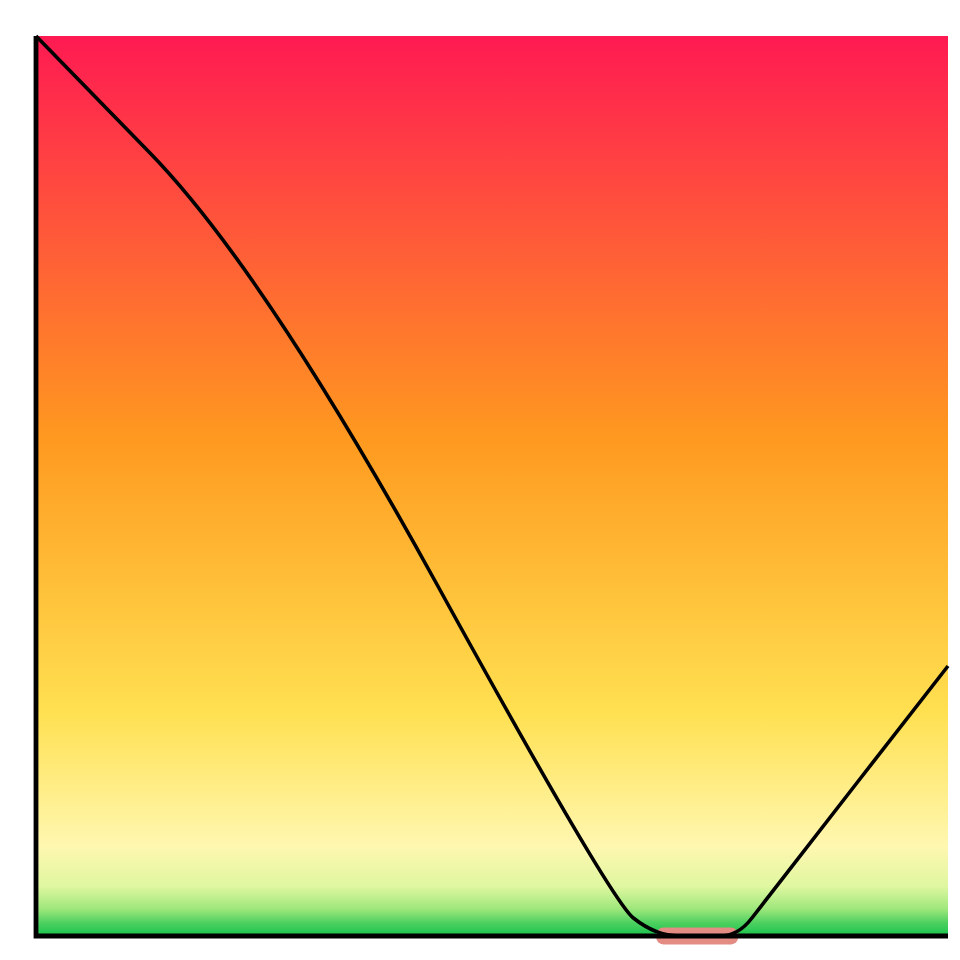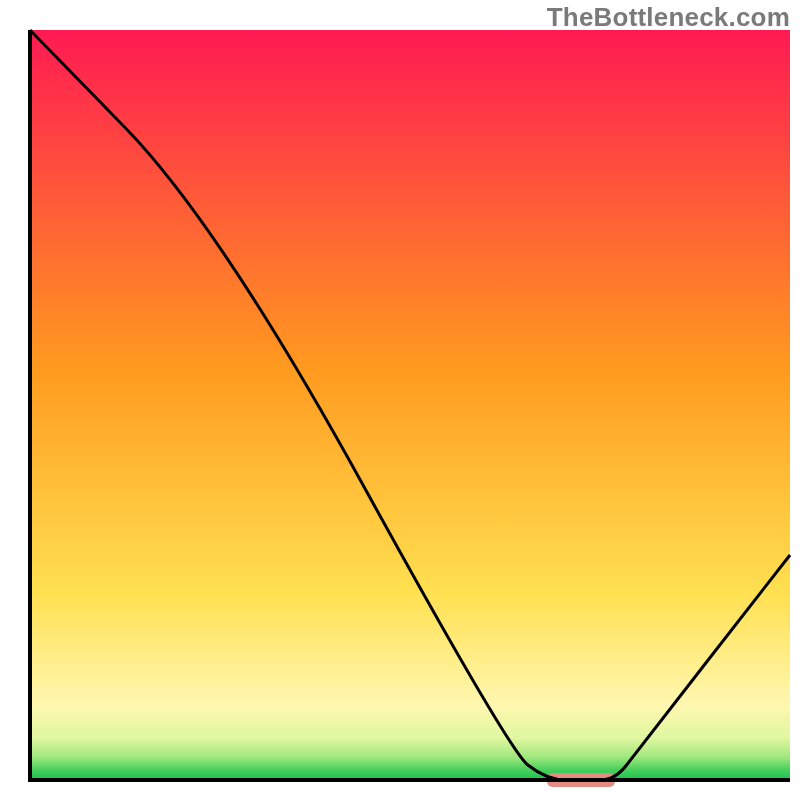--- a/index.html
+++ b/index.html
@@ -26,21 +26,20 @@
     letter-spacing: 0.2px;
   }
   svg {
     display: block;
   }
 </style>
 </head>
 <body>
 
 <div class="chart-wrap">
-  <div class="watermark">TheBottleneck.com</div>
 
   <svg id="chart-svg" width="800" height="800">
     <defs>
       <linearGradient id="bg-grad" x1="0" y1="0" x2="0" y2="1">
           <stop offset="0.00%" stop-color="#ff1a52"></stop>
           <stop offset="45.00%" stop-color="#ff9a1f"></stop>
           <stop offset="75.00%" stop-color="#ffe050"></stop>
           <stop offset="90.00%" stop-color="#fff7b0"></stop>
           <stop offset="94.50%" stop-color="#dff7a0"></stop>
           <stop offset="97.00%" stop-color="#9ee77c"></stop>

